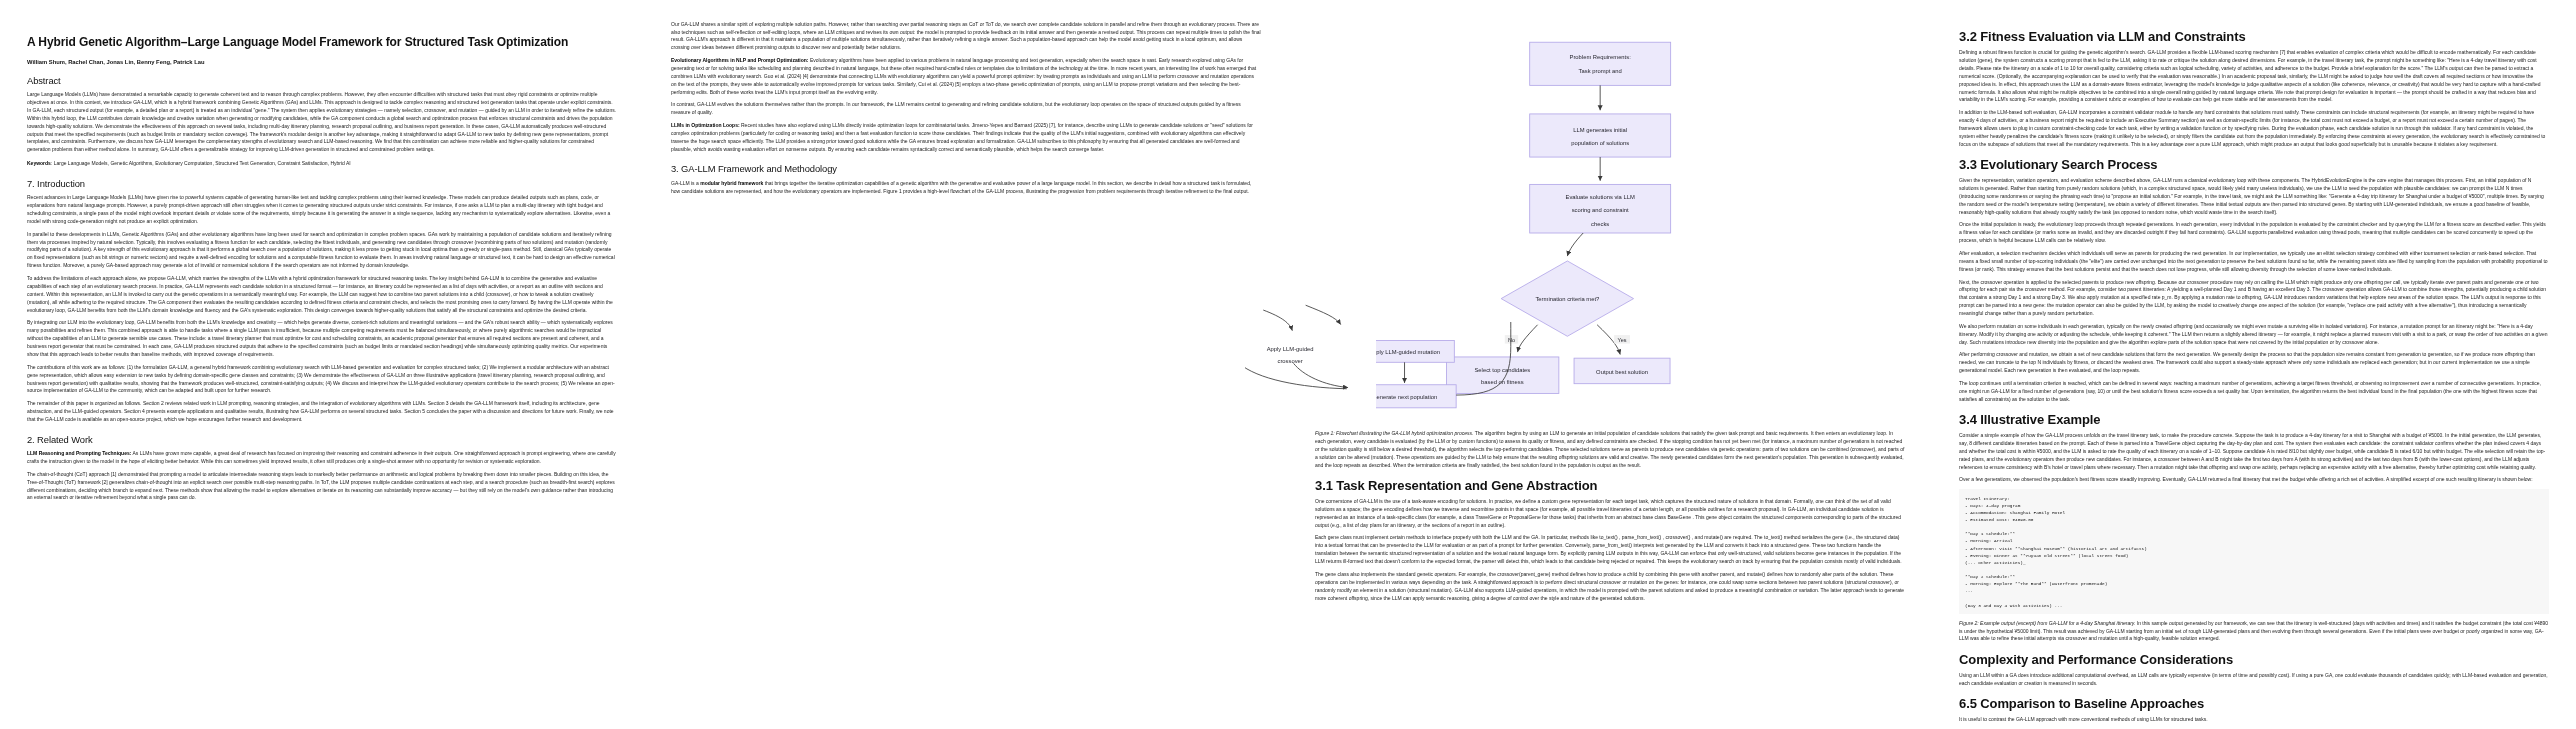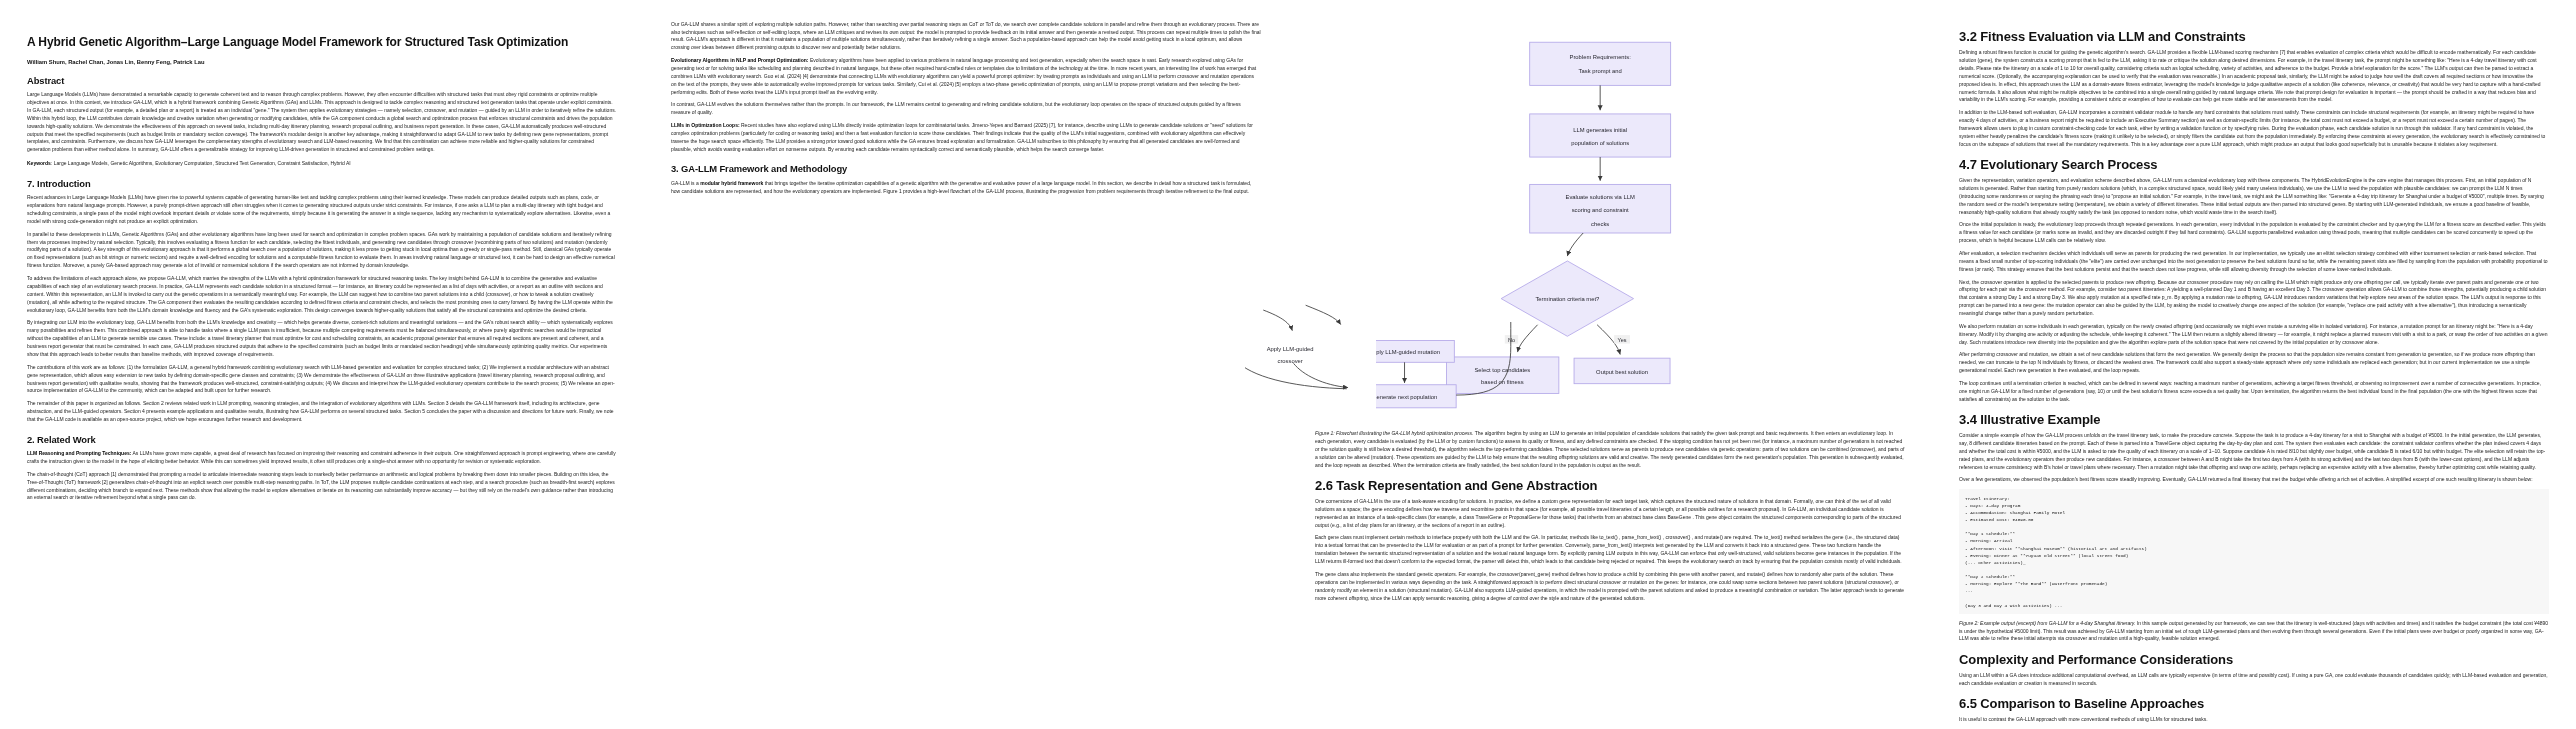--- a/index.html
+++ b/index.html
@@ -33,21 +33,21 @@
     color:#111;
   }
   .authors {
     font-size:5.8px;
     font-weight:bold;
     margin:0 0 9.7px 0;
     color:#111;
   }
   h2.sec {
     font-size:9.4px;
-    font-weight:bold;
+    font-weight:normal;
     margin:9.7px 0 5.5px 0;
     color:#111;
     letter-spacing:-0.1px;
   }
   h3.subsec {
     font-size:13px;
     font-weight:bold;
     margin:8.5px 0 4.9px 0;
     color:#111;
     letter-spacing:-0.1px;
@@ -179,31 +179,31 @@
 
           <g>
             <rect x="240" y="550" width="158" height="42" fill="#ece9fb" stroke="#b3a8e8" stroke-width="1.4"></rect>
             <text class="fl-box-txt" x="319" y="576" text-anchor="middle">Output best solution</text>
           </g>
         </svg>
       </div>
 
       <p class="caption"><span class="lead">Figure 1: Flowchart illustrating the GA-LLM hybrid optimization process.</span><span> The algorithm begins by using an LLM to generate an initial population of candidate solutions that satisfy the given task prompt and basic requirements. It then enters an evolutionary loop. In each generation, every candidate is evaluated (by the LLM or by custom functions) to assess its quality or fitness, and any defined constraints are checked. If the stopping condition has not yet been met (for instance, a maximum number of generations is not reached or the solution quality is still below a desired threshold), the algorithm selects the top-performing candidates. Those selected solutions serve as parents to produce new candidates via genetic operations: parts of two solutions can be combined (crossover), and parts of a solution can be altered (mutation). These operations are guided by the LLM to help ensure that the resulting offspring solutions are valid and creative. The newly generated candidates form the next generation's population. This generation is subsequently evaluated, and the loop repeats as described. When the termination criteria are finally satisfied, the best solution found in the population is output as the result.</span></p>
 
-      <h3 class="subsec">2.6 Task Representation and Gene Abstraction</h3>
+      <h3 class="subsec">3.1 Task Representation and Gene Abstraction</h3>
       <p>One cornerstone of GA-LLM is the use of a task-aware encoding for solutions. In practice, we define a custom gene representation for each target task, which captures the structured nature of solutions in that domain. Formally, one can think of the set of all valid solutions as a space; the gene encoding defines how we traverse and recombine points in that space (for example, all possible travel itineraries of a certain length, or all possible outlines for a research proposal). In GA-LLM, an individual candidate solution is represented as an instance of a task-specific class (for example, a class TravelGene or ProposalGene for those tasks) that inherits from an abstract base class BaseGene . This gene object contains the structured components corresponding to parts of the structured output (e.g., a list of day plans for an itinerary, or the sections of a report in an outline).</p>
       <p>Each gene class must implement certain methods to interface properly with both the LLM and the GA. In particular, methods like to_text() , parse_from_text() , crossover() , and mutate() are required. The to_text() method serializes the gene (i.e., the structured data) into a textual format that can be presented to the LLM for evaluation or as part of a prompt for further generation. Conversely, parse_from_text() interprets text generated by the LLM and converts it back into a structured gene. These two functions handle the translation between the semantic structured representation of a solution and the textual natural language form. By explicitly parsing LLM outputs in this way, GA-LLM can enforce that only well-structured, valid solutions become gene instances in the population. If the LLM returns ill-formed text that doesn't conform to the expected format, the parser will detect this, which leads to that candidate being rejected or repaired. This keeps the evolutionary search on track by ensuring that the population consists mostly of valid individuals.</p>
       <p>The gene class also implements the standard genetic operators. For example, the crossover(parent_gene) method defines how to produce a child by combining this gene with another parent, and mutate() defines how to randomly alter parts of the solution. These operations can be implemented in various ways depending on the task. A straightforward approach is to perform direct structural crossover or mutation on the genes: for instance, one could swap some sections between two parent solutions (structural crossover), or randomly modify an element in a solution (structural mutation). GA-LLM also supports LLM-guided operations, in which the model is prompted with the parent solutions and asked to produce a meaningful combination or variation. The latter approach tends to generate more coherent offspring, since the LLM can apply semantic reasoning, giving a degree of control over the style and nature of the generated solutions.</p>
     </div>
 
     <div class="col c4">
       <h3 class="subsec">3.2 Fitness Evaluation via LLM and Constraints</h3>
       <p>Defining a robust fitness function is crucial for guiding the genetic algorithm's search. GA-LLM provides a flexible LLM-based scoring mechanism [7] that enables evaluation of complex criteria which would be difficult to encode mathematically. For each candidate solution (gene), the system constructs a scoring prompt that is fed to the LLM, asking it to rate or critique the solution along desired dimensions. For example, in the travel itinerary task, the prompt might be something like: "Here is a 4-day travel itinerary with cost details. Please rate the itinerary on a scale of 1 to 10 for overall quality, considering criteria such as logical scheduling, variety of activities, and adherence to the budget. Provide a brief explanation for the score." The LLM's output can then be parsed to extract a numerical score. (Optionally, the accompanying explanation can be used to verify that the evaluation was reasonable.) In an academic proposal task, similarly, the LLM might be asked to judge how well the draft covers all required sections or how innovative the proposed idea is. In effect, this approach uses the LLM as a domain-aware fitness estimator, leveraging the model's knowledge to judge qualitative aspects of a solution (like coherence, relevance, or creativity) that would be very hard to capture with a hand-crafted numeric formula. It also allows what might be multiple objectives to be combined into a single overall rating guided by natural language criteria. We note that prompt design for evaluation is important — the prompt should be crafted in a way that reduces bias and variability in the LLM's scoring. For example, providing a consistent rubric or examples of how to evaluate can help get more stable and fair assessments from the model.</p>
       <p>In addition to the LLM-based soft evaluation, GA-LLM incorporates a constraint validator module to handle any hard constraints that solutions must satisfy. These constraints can include structural requirements (for example, an itinerary might be required to have exactly 4 days of activities, or a business report might be required to include an Executive Summary section) as well as domain-specific limits (for instance, the total cost must not exceed a budget, or a report must not exceed a certain number of pages). The framework allows users to plug in custom constraint-checking code for each task, either by writing a validation function or by specifying rules. During the evaluation phase, each candidate solution is run through this validator. If any hard constraint is violated, the system either heavily penalizes the candidate's fitness score (making it unlikely to be selected), or simply filters the candidate out from the population immediately. By enforcing these constraints at every generation, the evolutionary search is effectively constrained to focus on the subspace of solutions that meet all the mandatory requirements. This is a key advantage over a pure LLM approach, which might produce an output that looks good superficially but is unusable because it violates a key requirement.</p>
-      <h3 class="subsec">4.7 Evolutionary Search Process</h3>
+      <h3 class="subsec">3.3 Evolutionary Search Process</h3>
       <p>Given the representation, variation operators, and evaluation scheme described above, GA-LLM runs a classical evolutionary loop with these components. The HybridEvolutionEngine is the core engine that manages this process. First, an initial population of N solutions is generated. Rather than starting from purely random solutions (which, in a complex structured space, would likely yield many useless individuals), we use the LLM to seed the population with plausible candidates: we can prompt the LLM N times (introducing some randomness or varying the phrasing each time) to "propose an initial solution." For example, in the travel task, we might ask the LLM something like: "Generate a 4-day trip itinerary for Shanghai under a budget of ¥5000", multiple times. By varying the random seed or the model's temperature setting (temperature), we obtain a variety of different itineraries. These initial textual outputs are then parsed into structured genes. By starting with LLM-generated individuals, we ensure a good baseline of feasible, reasonably high-quality solutions that already roughly satisfy the task (as opposed to random noise, which would waste time in the search itself).</p>
       <p>Once the initial population is ready, the evolutionary loop proceeds through repeated generations. In each generation, every individual in the population is evaluated by the constraint checker and by querying the LLM for a fitness score as described earlier. This yields a fitness value for each candidate (or marks some as invalid, and they are discarded outright if they fail hard constraints). GA-LLM supports parallelized evaluation using thread pools, meaning that multiple candidates can be scored concurrently to speed up the process, which is helpful because LLM calls can be relatively slow.</p>
       <p>After evaluation, a selection mechanism decides which individuals will serve as parents for producing the next generation. In our implementation, we typically use an elitist selection strategy combined with either tournament selection or rank-based selection. That means a fixed small number of top-scoring individuals (the "elite") are carried over unchanged into the next generation to preserve the best solutions found so far, while the remaining parent slots are filled by sampling from the population with probability proportional to fitness (or rank). This strategy ensures that the best solutions persist and that the search does not lose progress, while still allowing diversity through the selection of some lower-ranked individuals.</p>
       <p>Next, the crossover operation is applied to the selected parents to produce new offspring. Because our crossover procedure may rely on calling the LLM which might produce only one offspring per call, we typically iterate over parent pairs and generate one or two offspring for each pair via the crossover method. For example, consider two parent itineraries: A yielding a well-planned Day 1 and B having an excellent Day 3. The crossover operation allows GA-LLM to combine those strengths, potentially producing a child solution that contains a strong Day 1 and a strong Day 3. We also apply mutation at a specified rate p_m. By applying a mutation rate to offspring, GA-LLM introduces random variations that help explore new areas of the solution space. The LLM's output is response to this prompt can be parsed into a new gene: the mutation operator can also be guided by the LLM, by asking the model to creatively change one aspect of the solution (for example, "replace one paid activity with a free alternative"), thus introducing a semantically meaningful change rather than a purely random perturbation.</p>
       <p>We also perform mutation on some individuals in each generation, typically on the newly created offspring (and occasionally we might even mutate a surviving elite in isolated variations). For instance, a mutation prompt for an itinerary might be: "Here is a 4-day itinerary. Modify it by changing one activity or adjusting the schedule, while keeping it coherent." The LLM then returns a slightly altered itinerary — for example, it might replace a planned museum visit with a visit to a park, or swap the order of two activities on a given day. Such mutations introduce new diversity into the population and give the algorithm explore parts of the solution space that were not covered by the initial population or by crossover alone.</p>
       <p>After performing crossover and mutation, we obtain a set of new candidate solutions that form the next generation. We generally design the process so that the population size remains constant from generation to generation, so if we produce more offspring than needed, we can truncate to the top N individuals by fitness, or discard the weakest ones. The framework could also support a steady-state approach where only some individuals are replaced each generation; but in our current implementation we use a simple generational model. Each new generation is then evaluated, and the loop repeats.</p>
       <p>The loop continues until a termination criterion is reached, which can be defined in several ways: reaching a maximum number of generations, achieving a target fitness threshold, or observing no improvement over a number of consecutive generations. In practice, one might run GA-LLM for a fixed number of generations (say, 10) or until the best solution's fitness score exceeds a set quality bar. Upon termination, the algorithm returns the best individual found in the final population (the one with the highest fitness score that satisfies all constraints) as the solution to the task.</p>
       <h3 class="subsec">3.4 Illustrative Example</h3>
       <p>Consider a simple example of how the GA-LLM process unfolds on the travel itinerary task, to make the procedure concrete. Suppose the task is to produce a 4-day itinerary for a visit to Shanghai with a budget of ¥5000. In the initial generation, the LLM generates, say, 8 different candidate itineraries based on the prompt. Each of these is parsed into a TravelGene object capturing the day-by-day plan and cost. The system then evaluates each candidate: the constraint validator confirms whether the plan indeed covers 4 days and whether the total cost is within ¥5000, and the LLM is asked to rate the quality of each itinerary on a scale of 1–10. Suppose candidate A is rated 8/10 but slightly over budget, while candidate B is rated 6/10 but within budget. The elite selection will retain the top-rated plans, and the evolutionary operators then produce new candidates. For instance, a crossover between A and B might take the first two days from A (with its strong activities) and the last two days from B (with the lower-cost options), and the LLM adjusts references to ensure consistency with B's hotel or travel plans where necessary. Then a mutation might take that offspring and swap one activity, perhaps replacing an expensive activity with a free alternative, thereby further optimizing cost while retaining quality.</p>
       <p>Over a few generations, we observed the population's best fitness score steadily improving. Eventually, GA-LLM returned a final itinerary that met the budget while offering a rich set of activities. A simplified excerpt of one such resulting itinerary is shown below:</p>

